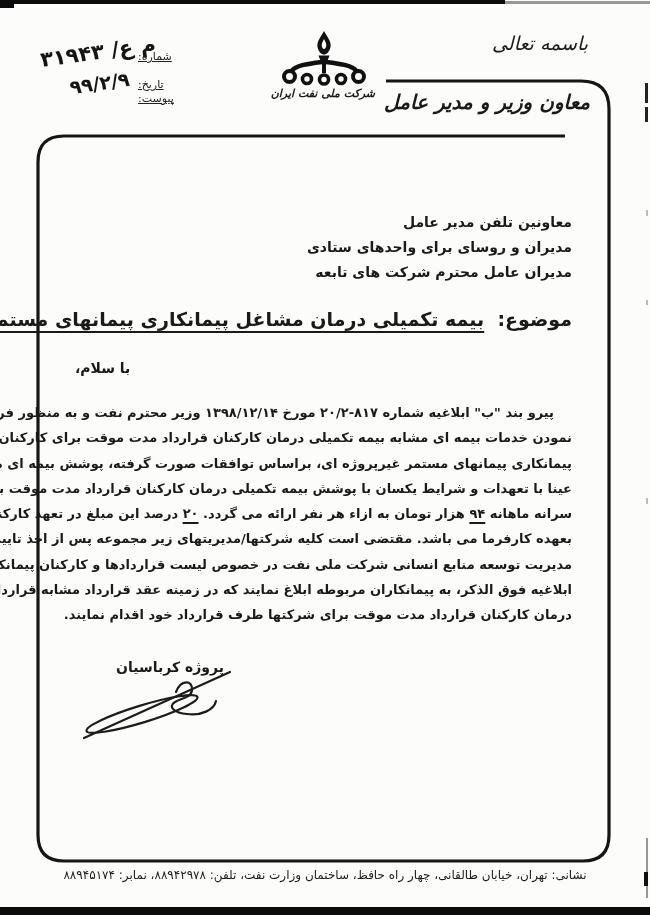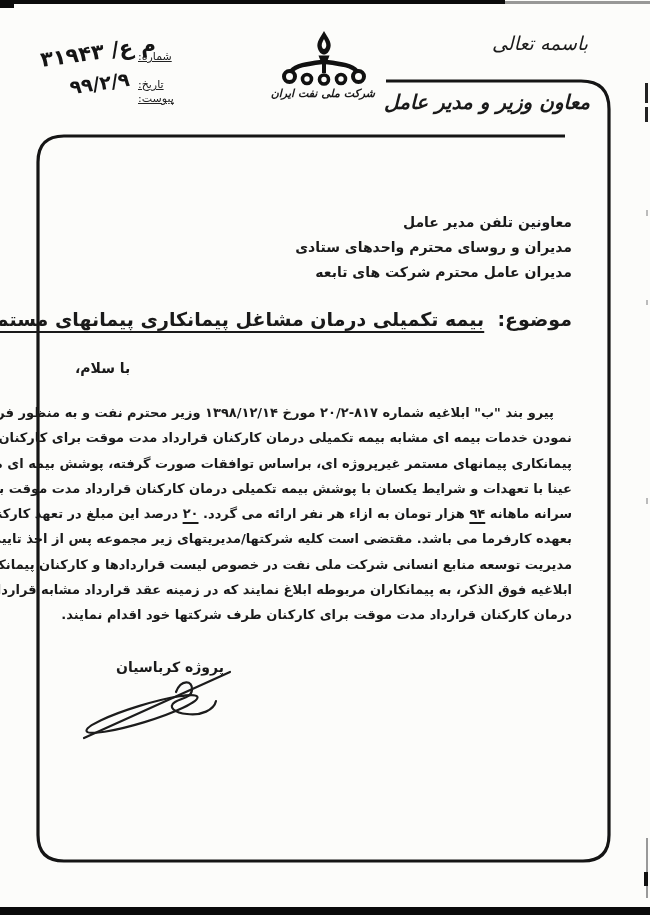--- a/index.html
+++ b/index.html
@@ -98,46 +98,47 @@
   <div class="abs logo-caption">شرکت ملی نفت ایران</div>
 
   <div class="abs field-label" style="top:50px;">شماره:</div>
   <div class="abs field-label" style="top:78px;">تاریخ:</div>
   <div class="abs field-label" style="top:92px;">پیوست:</div>
   <div class="abs hand" style="left:18px;top:40px;width:160px;font-size:21px;text-align:center;">م ع/ ۳۱۹۴۳</div>
   <div class="abs hand" style="left:52px;top:72px;width:95px;font-size:19px;text-align:center;">۹۹/۲/۹</div>
 
   <div class="abs content recipients">
     <div>معاونین تلفن مدیر عامل</div>
-    <div>مدیران و روسای محترم واحدهای ستادی</div>
+    <div>مدیران و روسای برای واحدهای ستادی</div>
     <div>مدیران عامل محترم شرکت های تابعه</div>
   </div>
 
   <div class="abs content subject">
     <span>موضوع:</span>
     <span>&nbsp;</span><span class="u-sub">بیمه تکمیلی درمان مشاغل پیمانکاری پیمانهای مستمر غیر پروژه ای</span>
   </div>
 
   <div class="abs content salutation">با سلام،</div>
 
   <div class="abs content para">
     <div class="bline indent">پیرو بند "ب" ابلاغیه شماره ۸۱۷-۲۰/۲ مورخ ۱۳۹۸/۱۲/۱۴ وزیر محترم نفت و به منظور فراهم</div>
     <div class="bline">نمودن خدمات بیمه ای مشابه بیمه تکمیلی درمان کارکنان قرارداد مدت موقت برای کارکنان مشاغل</div>
     <div class="bline">پیمانکاری پیمانهای مستمر غیرپروژه ای، براساس توافقات صورت گرفته، پوشش بیمه ای مورد درخواست</div>
     <div class="bline">عینا با تعهدات و شرایط یکسان با پوشش بیمه تکمیلی درمان کارکنان قرارداد مدت موقت با حق بیمه.</div>
     <div class="bline"><span>سرانه ماهانه </span><span class="u-num">۹۴</span><span> هزار تومان به ازاء هر نفر ارائه می گردد. </span><span class="u-num">۲۰</span><span> درصد این مبلغ در تعهد کارکنان و مابقی</span></div>
     <div class="bline">بعهده کارفرما می باشد. مقتضی است کلیه شرکتها/مدیریتهای زیر مجموعه پس از اخذ تاییدیه از</div>
     <div class="bline">مدیریت توسعه منابع انسانی شرکت ملی نفت در خصوص لیست قراردادها و کارکنان پیمانکاری مشمول</div>
     <div class="bline">ابلاغیه فوق الذکر، به پیمانکاران مربوطه ابلاغ نمایند که در زمینه عقد قرارداد مشابه قرارداد بیمه تکمیلی</div>
-    <div class="bline last">درمان کارکنان قرارداد مدت موقت برای کارکنان طرف شرکتها خود اقدام نمایند.</div>
+    <div class="bline last">درمان کارکنان قرارداد مدت موقت برای شرکتها طرف قرارداد خود اقدام نمایند.</div>
   </div>
 
   <div class="abs sig-name">پروژه کرباسیان</div>
   <svg class="abs" style="left:48px;top:668px;" width="210" height="82" viewBox="0 0 210 82">
     <g fill="none" stroke="#1c1c1c" stroke-width="2.2" stroke-linecap="round">
       <ellipse cx="94" cy="46" rx="58" ry="8.5" transform="rotate(-17 94 46)"></ellipse>
       <path d="M36,70 L182,4"></path>
       <path d="M128,24 c5,-13 17,-12 16,-2 c-1,8 -11,8 -17,12 c-8,5 0,11 12,12 c14,2 27,-4 29,-13"></path>
     </g>
   </svg>
 
+  <div class="abs footer-address">نشانی: تهران، خیابان طالقانی، چهار راه حافظ، ساختمان وزارت نفت، تلفن: ۸۸۹۴۲۹۷۸، نمابر: ۸۸۹۴۵۱۷۴</div>
 
 </div>
 
 </body></html>

